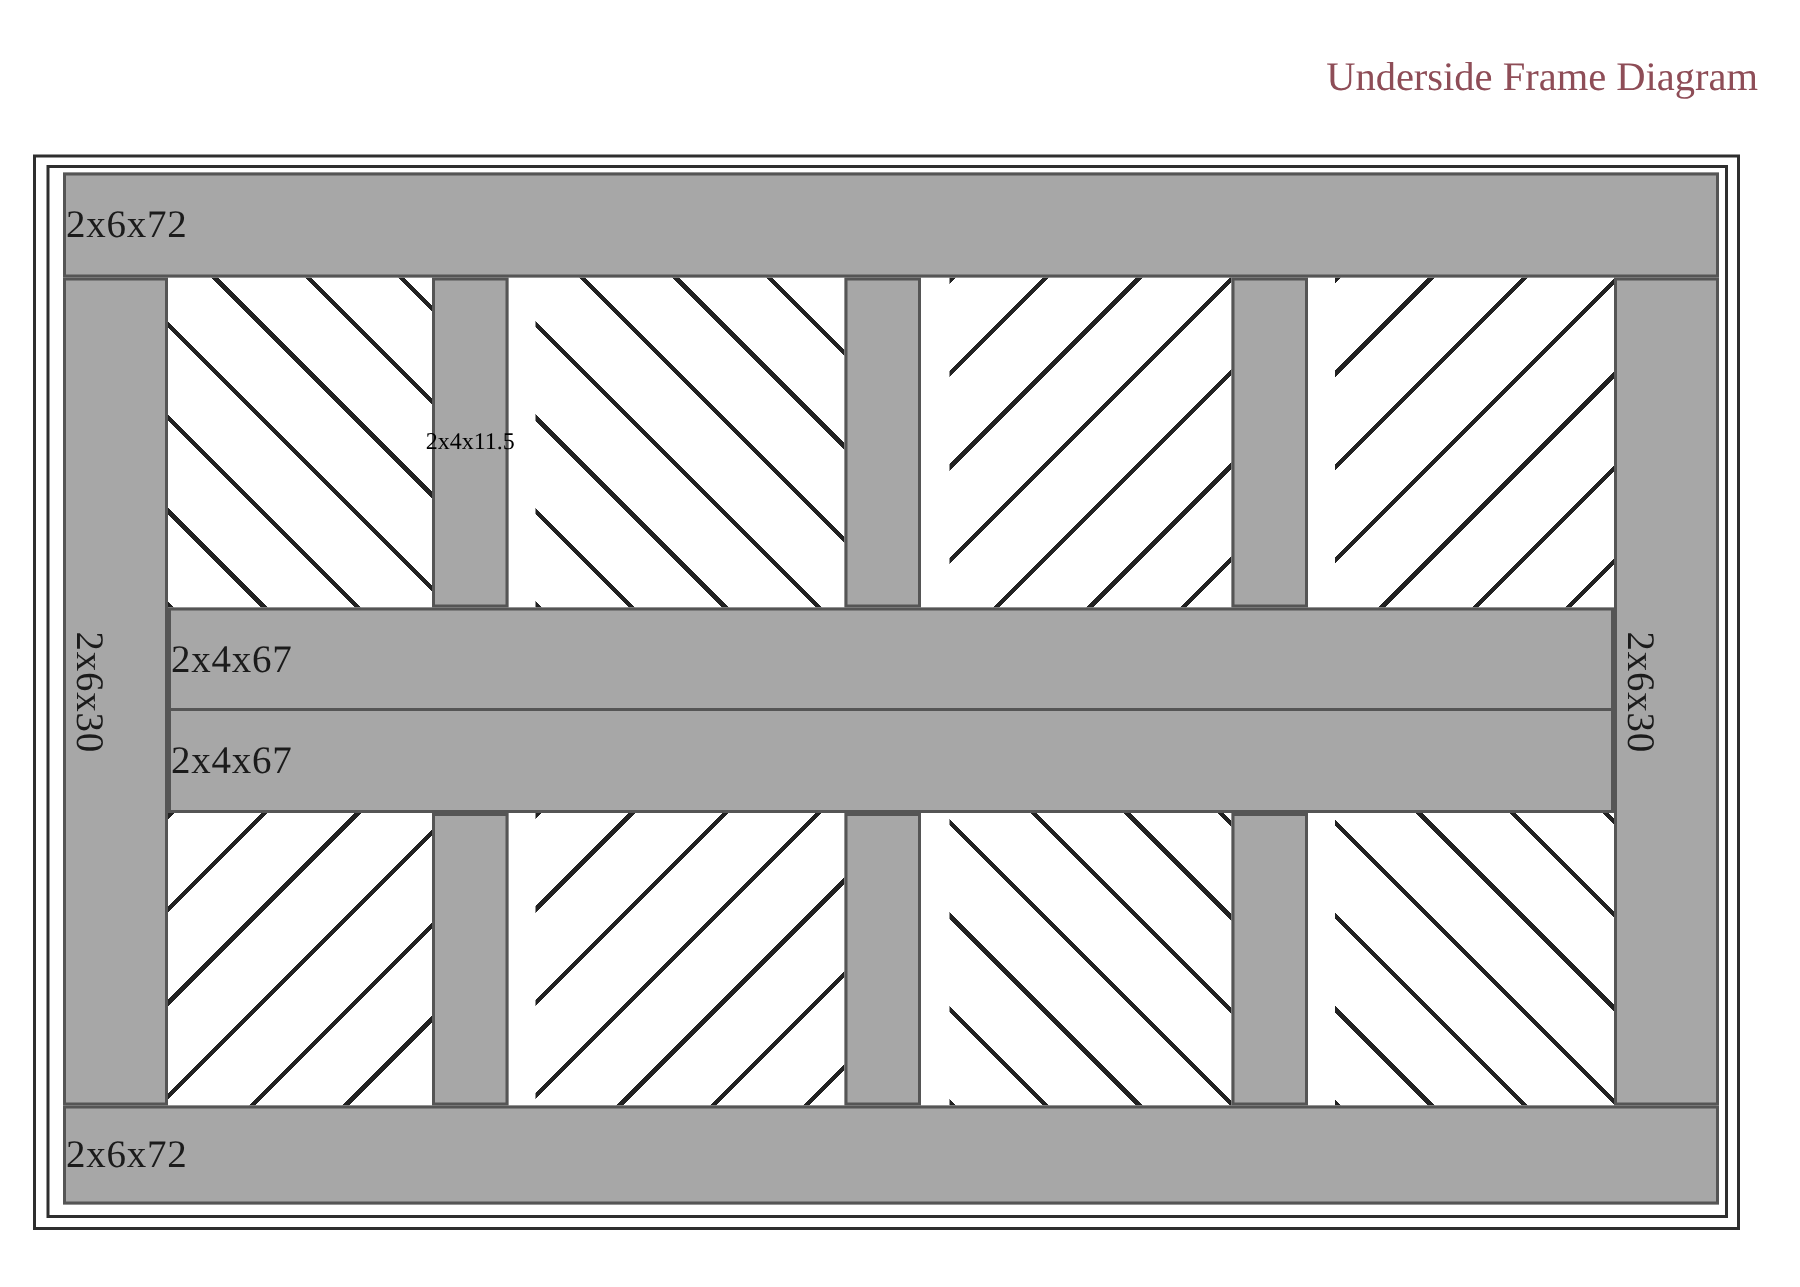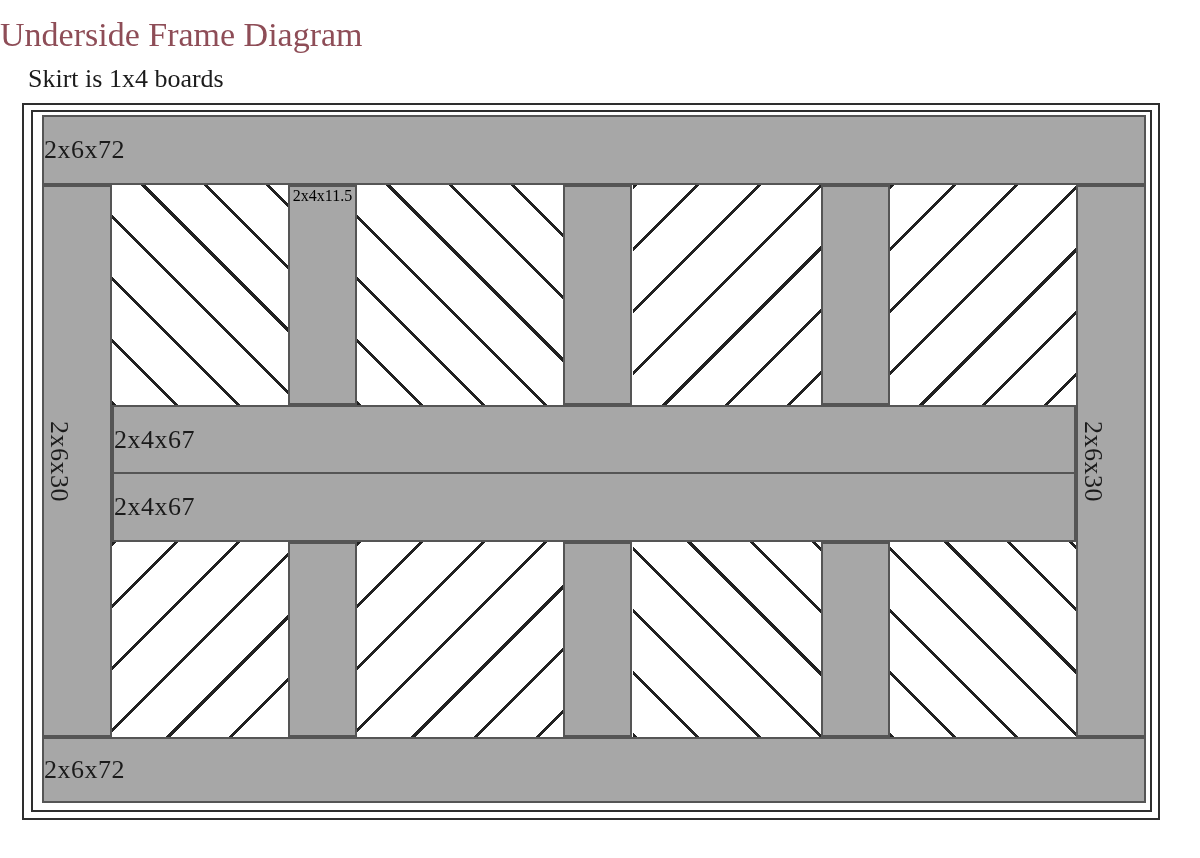--- a/index.html
+++ b/index.html
@@ -16,23 +16,23 @@
   .canvas {
     position: relative;
     width: 1200px;
     height: 858px;
     background: var(--background, #fff);
     overflow: hidden;
     font-family: "Liberation Serif", "DejaVu Serif", serif;
   }
   .title {
     position: absolute;
-    top: 16px; left: 0; width: 1172px;
-    text-align: left;
-    font-size: 34px;
+    top: 36px; left: 0; width: 1172px;
+    text-align: right;
+    font-size: 27px;
     color: var(--title-color, #8e4d57);
   }
   .note {
     position: absolute;
     left: 28px; top: 64px;
     font-size: 26px;
     color: var(--label-color, #1b1b1b);
   }
   .skirt-outer {
     position: absolute;
@@ -80,37 +80,36 @@
     letter-spacing: 0.5px;
     white-space: nowrap;
   }
   .board .label.vert { writing-mode: vertical-rl; }
   .top-rail        { left: 42px;  top: 115px; width: 1104px; height: 70px; }
   .bottom-rail     { left: 42px;  top: 737px; width: 1104px; height: 66px; }
   .left-rail       { left: 42px;  top: 185px; width: 70px;  height: 552px; }
   .right-rail      { left: 1076px; top: 185px; width: 70px; height: 552px; }
   .upper-stretcher { left: 112px; top: 405px; width: 964px; height: 69px; }
   .lower-stretcher { left: 112px; top: 472px; width: 964px; height: 70px; }
-  .stub { position: absolute; box-sizing: border-box; width: 69px;
+  .stub { position: absolute; box-sizing: border-box; width: 51px;
           background: var(--board-fill, #a7a7a7);
           border: 2px solid var(--board-outline, #555);
-          display: flex; align-items: flex-start; justify-content: center; }
+          display: flex; align-items: center; justify-content: center; }
   .stub.row-top    { top: 185px; height: 220px; }
   .stub.row-bottom { top: 542px; height: 195px; }
   .sx1 { left: 288px; }
   .sx2 { left: 563px; }
   .sx3 { left: 821px; }
 </style>
 </head>
 <body>
 
 <div class="canvas">
 
   <div class="title">Underside Frame Diagram</div>
-  <div class="note">Skirt is 1x4 boards</div>
 
   <div class="skirt-outer"></div>
   <div class="skirt-inner"></div>
 
   <div class="panel row-top px1 hatch-back"></div>
   <div class="panel row-top px2 hatch-back"></div>
   <div class="panel row-top px3 hatch-fwd"></div>
   <div class="panel row-top px4 hatch-fwd"></div>
 
   <div class="panel row-bottom px1 hatch-fwd"></div>

